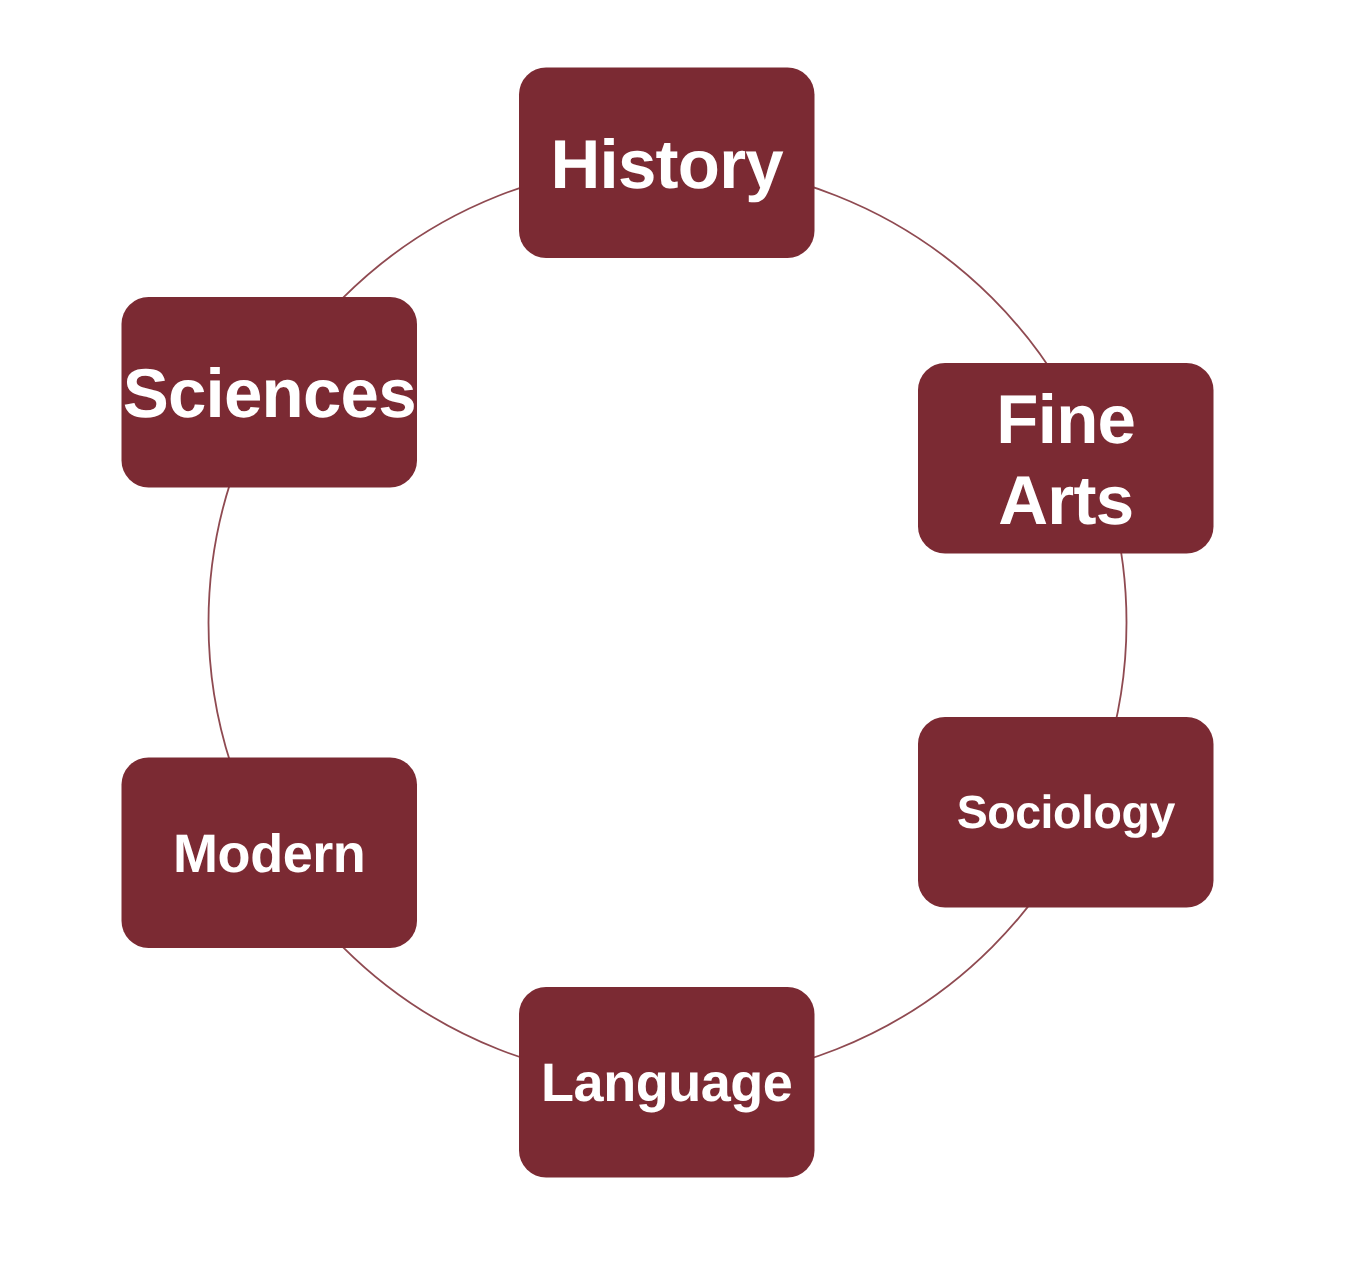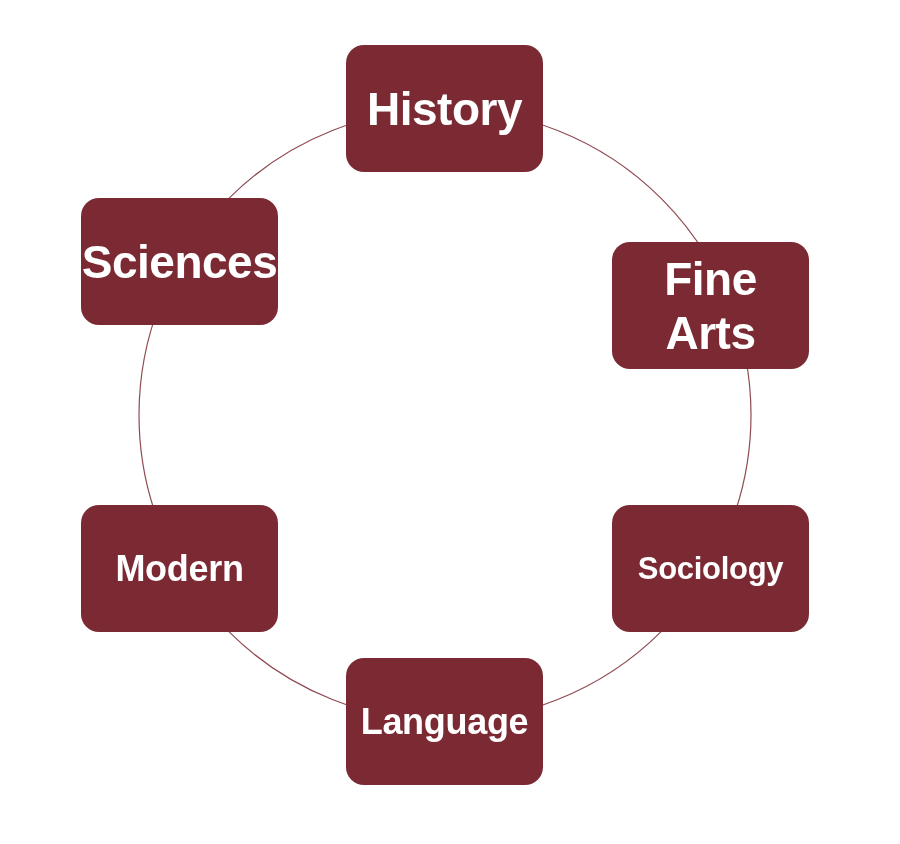--- a/index.html
+++ b/index.html
@@ -23,21 +23,21 @@
 </svg>
 
 <div class="node big" style="left:346px; top:45px;">
   <span>History</span>
 </div>
 
 <div class="node big" style="left:612px; top:198px;margin-top:44px;">
   <span>Fine Arts</span>
 </div>
 
-<div class="node med" style="left:612px; top:505px; font-size:31px;">
+<div class="node med" style="left:612px; top:478px; font-size:31px;">
   <span>Sociology</span>
 </div>
 
 <div class="node med" style="left:346px; top:658px;">
   <div>
     <span>Language</span>
   </div>
 </div>
 
 <div class="node med" style="left:81px; top:505px;">

